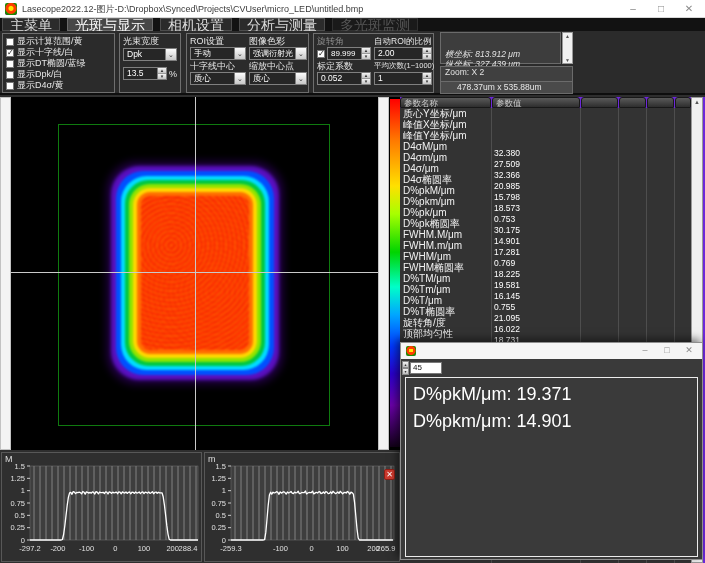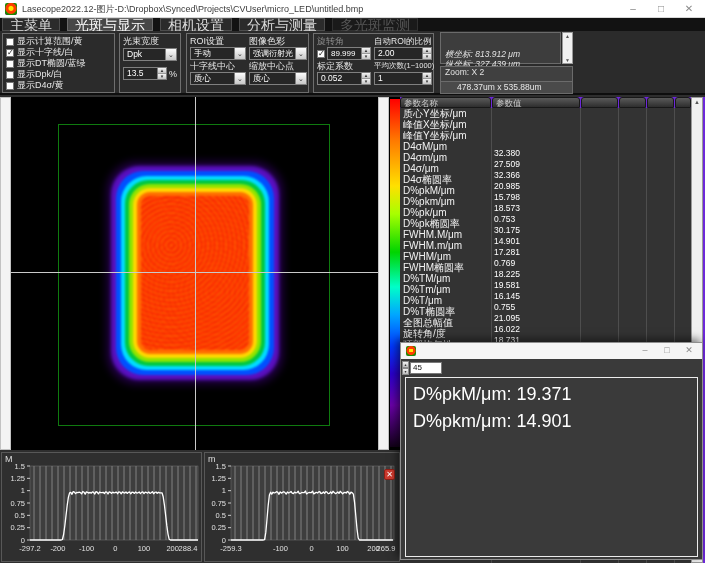--- a/index.html
+++ b/index.html
@@ -371,24 +371,20 @@
         <span class="pname">D%Tm/μm</span>
         <span class="pval">16.022</span>
       </div>
       <div class="prow">
         <span class="pname">D%T/μm</span>
         <span class="pval">18.731</span>
       </div>
       <div class="prow">
         <span class="pname">D%T椭圆率</span>
         <span class="pval">0.760</span>
-      </div>
-      <div class="prow">
-        <span class="pname">全图总幅值</span>
-        <span class="pval">25.176E+6</span>
       </div>
       <div class="prow">
         <span class="pname">旋转角/度</span>
         <span class="pval">89.999</span>
       </div>
       <div class="prow">
         <span class="pname">顶部均匀性</span>
         <span class="pval">0.004</span>
       </div>
     </div>

